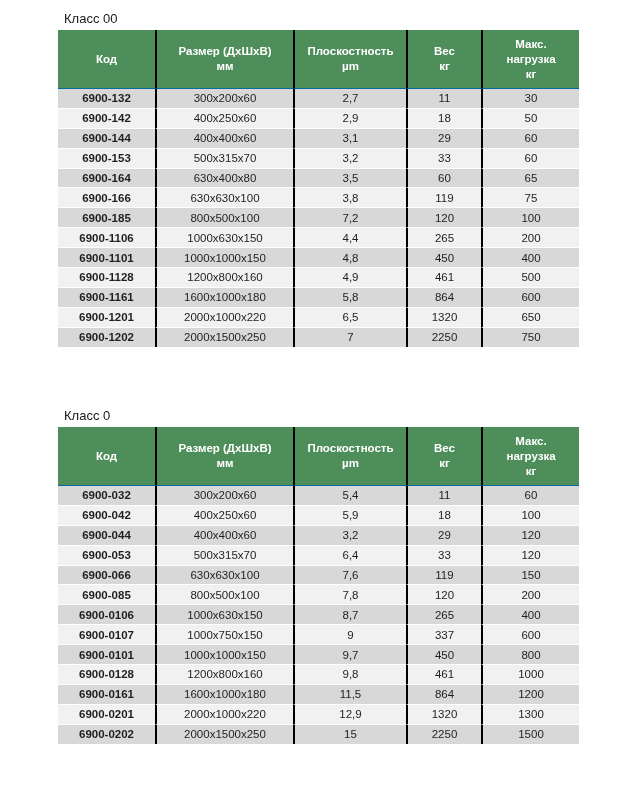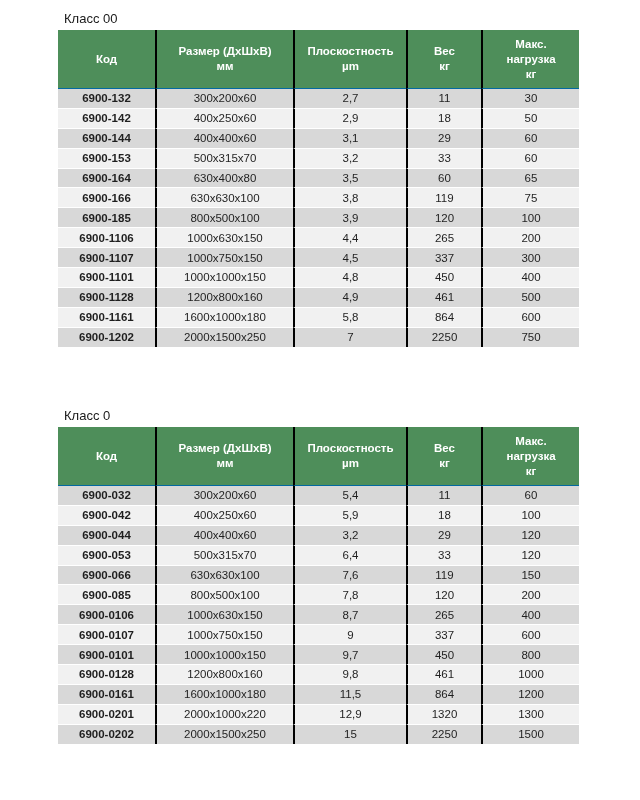--- a/index.html
+++ b/index.html
@@ -112,58 +112,58 @@
         <tr>
           <td>6900-166</td>
           <td>630x630x100</td>
           <td>3,8</td>
           <td>119</td>
           <td>75</td>
         </tr>
         <tr>
           <td>6900-185</td>
           <td>800x500x100</td>
-          <td>3,9</td>
+          <td>7,2</td>
           <td>120</td>
           <td>100</td>
         </tr>
         <tr>
           <td>6900-1106</td>
           <td>1000x630x150</td>
           <td>4,4</td>
           <td>265</td>
           <td>200</td>
         </tr>
         <tr>
-          <td>6900-1107</td>
-          <td>1000x750x150</td>
-          <td>4,5</td>
-          <td>337</td>
-          <td>300</td>
-        </tr>
-        <tr>
           <td>6900-1101</td>
           <td>1000x1000x150</td>
           <td>4,8</td>
           <td>450</td>
           <td>400</td>
         </tr>
         <tr>
           <td>6900-1128</td>
           <td>1200x800x160</td>
           <td>4,9</td>
           <td>461</td>
           <td>500</td>
         </tr>
         <tr>
           <td>6900-1161</td>
           <td>1600x1000x180</td>
           <td>5,8</td>
           <td>864</td>
           <td>600</td>
+        </tr>
+        <tr>
+          <td>6900-1201</td>
+          <td>2000x1000x220</td>
+          <td>6,5</td>
+          <td>1320</td>
+          <td>650</td>
         </tr>
         <tr>
           <td>6900-1202</td>
           <td>2000x1500x250</td>
           <td>7</td>
           <td>2250</td>
           <td>750</td>
         </tr>
       </tbody>
   </table>

